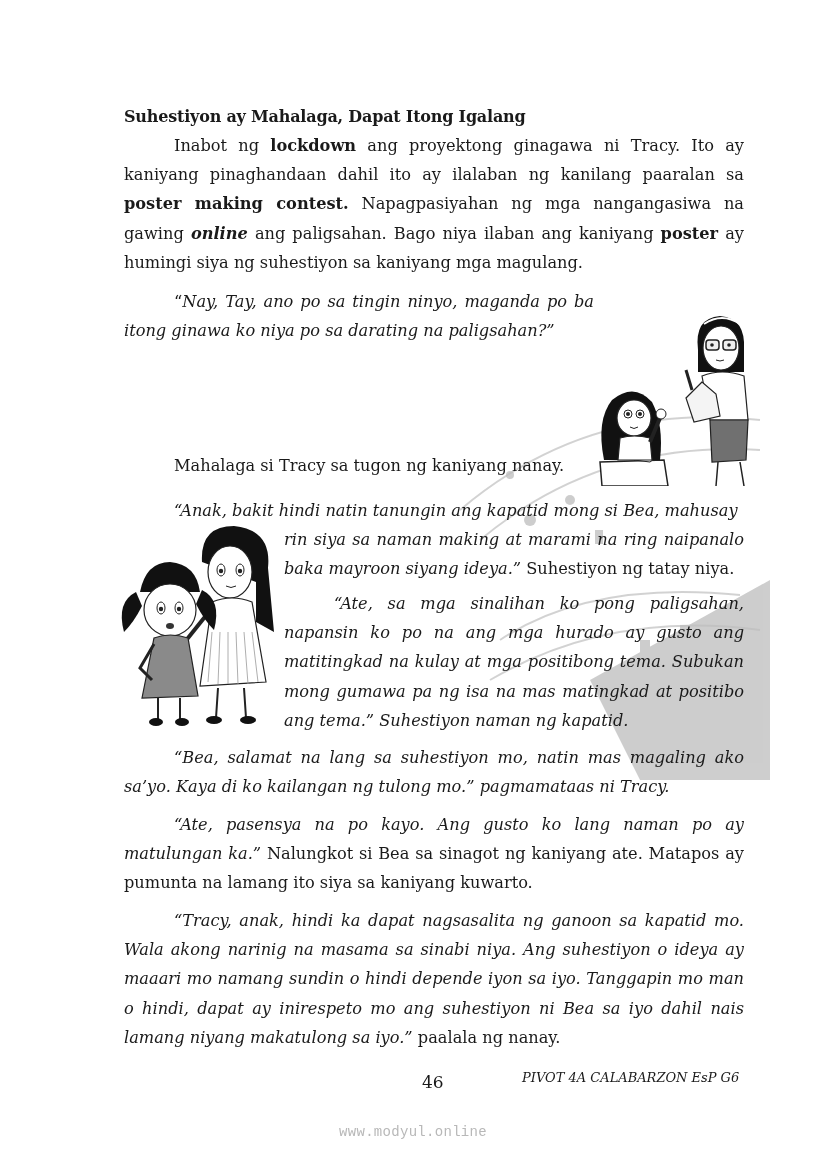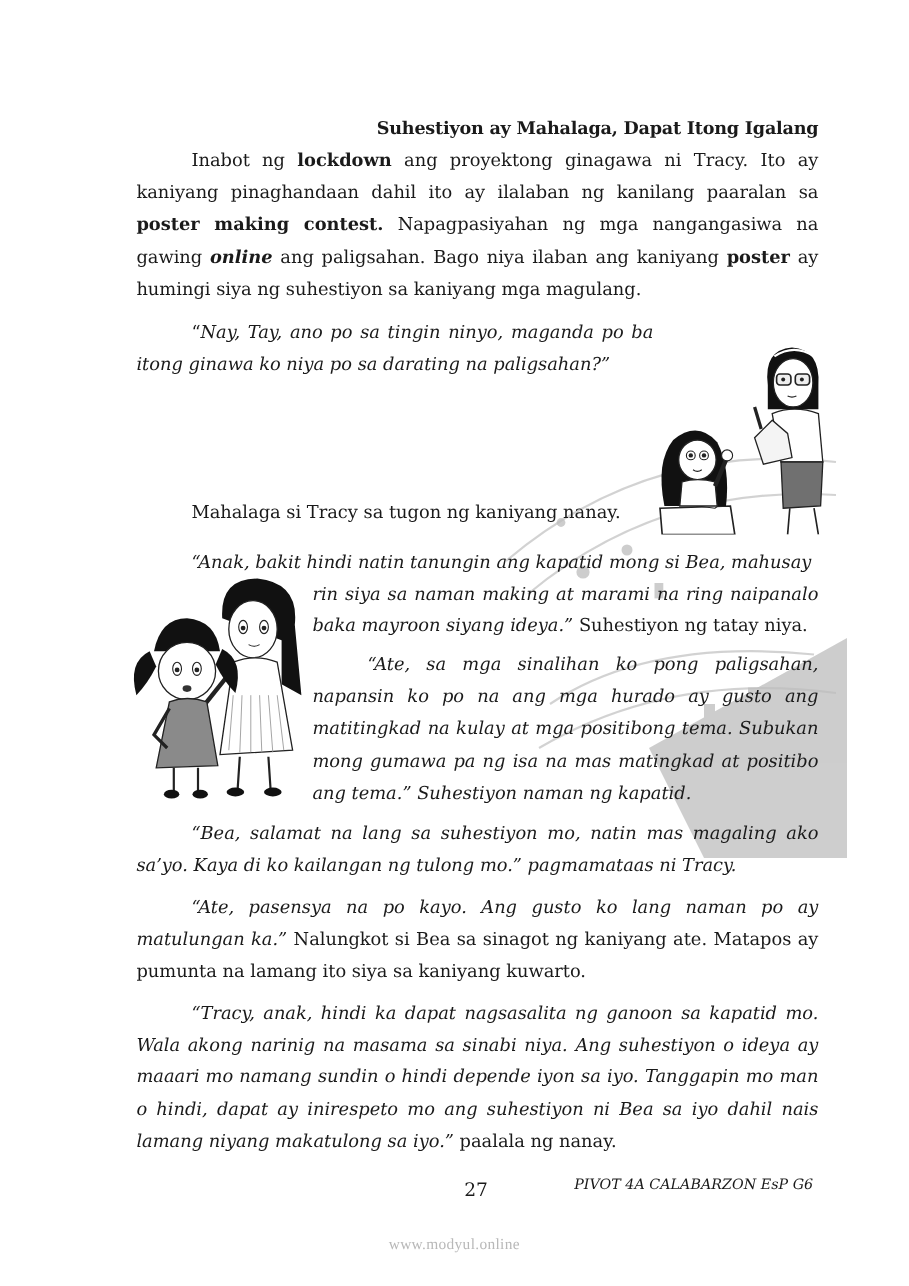--- a/index.html
+++ b/index.html
@@ -1,40 +1,40 @@
 <!DOCTYPE html>
 <html><head>
 <meta charset="utf-8">
 <style>
   html, body { margin: 0; padding: 0; background: #ffffff; }
   body { width: 826px; height: 1169px; position: relative; overflow: hidden;
          font-family: "DejaVu Serif", "Liberation Serif", serif; color: #1a1a1a; }
   .page { position: absolute; left: 0; top: 0; width: 826px; height: 1169px; }
-  .title { position: absolute; top: 96px; left: 124px; width: 620px; text-align: right;
+  .title { position: absolute; top: 96px; left: 124px; width: 620px; text-align: left;
            font-weight: bold; font-size: 16px; letter-spacing: -0.2px; }
   .para { position: absolute; left: 124px; width: 620px; font-size: 16.2px; line-height: 29.2px;
           text-align: justify; margin: 0; }
   .ind { text-indent: 50px; }
   i, em { font-style: italic; }
   b { font-weight: bold; }
   .p1 { top: 131px; }
   .p2 { top: 287px; width: 470px; }
   .p3 { top: 353px; width: 470px; }
   .p4 { top: 451px; width: 470px; }
   .p5 { top: 496px; }
   .p5 .l1 { display: block; text-indent: 50px; }
   .p5 .rest { display: block; margin-left: 160px; }
   .p6 { top: 589px; left: 284px; width: 460px; }
   .p7 { top: 743px; }
   .p8 { top: 810px; }
   .p9 { top: 906px; }
   .pagenum { position: absolute; top: 1072px; left: 422px; font-size: 17px; }
   .footer { position: absolute; top: 1070px; left: 522px; font-size: 13px; font-style: italic; }
   .watermark-url { position: absolute; top: 1124px; left: 0; width: 826px; text-align: center;
-                   font-family: Liberation Serif, serif; font-size: 14px; color: #b8b8b8; letter-spacing: 0.3px; }
+                   font-family: Liberation Mono, monospace; font-size: 14px; color: #b8b8b8; letter-spacing: 0.3px; }
   .stamp { position: absolute; left: 440px; top: 380px; width: 330px; height: 400px; pointer-events: none; }
   .illus-right { position: absolute; left: 594px; top: 310px; width: 160px; height: 176px; }
   .illus-left { position: absolute; left: 116px; top: 522px; width: 160px; height: 205px; }
 </style>
 </head>
 <body>
 
 <div class="page">
 
   <svg class="stamp" viewBox="0 0 330 400">
@@ -149,16 +149,16 @@
       <circle cx="63" cy="87" r="2.2" fill="#222"></circle>
     <ellipse cx="54" cy="104" rx="4" ry="3" fill="#333"></ellipse>
 
     <path d="M38 116 Q 54 110 72 116 L 82 174 L 26 176 Z" fill="#8a8a8a" stroke="#222" stroke-width="1.2"></path>
     <path d="M38 122 L 24 146 L 36 158" fill="none" stroke="#222" stroke-width="3"></path>
     <path d="M42 176 L 42 198 M 64 176 L 64 198" stroke="#222" stroke-width="2"></path>
     <ellipse cx="40" cy="200" rx="7" ry="4" fill="#111"></ellipse>
     <ellipse cx="66" cy="200" rx="7" ry="4" fill="#111"></ellipse>
   </svg>
 
-  <div class="pagenum">27</div>
+  <div class="pagenum">46</div>
   <div class="footer">PIVOT 4A CALABARZON EsP G6</div>
   <div class="watermark-url">www.modyul.online</div>
 </div>
 
 </body></html>

